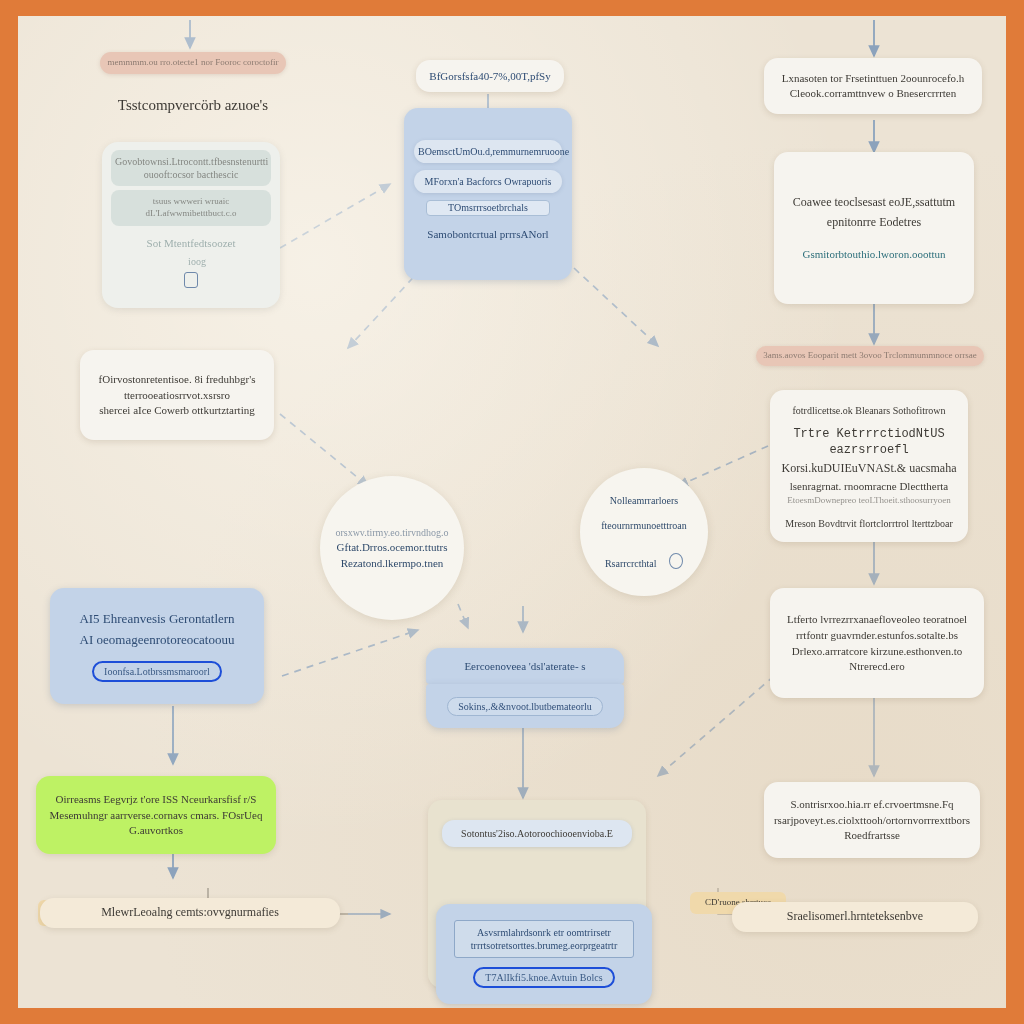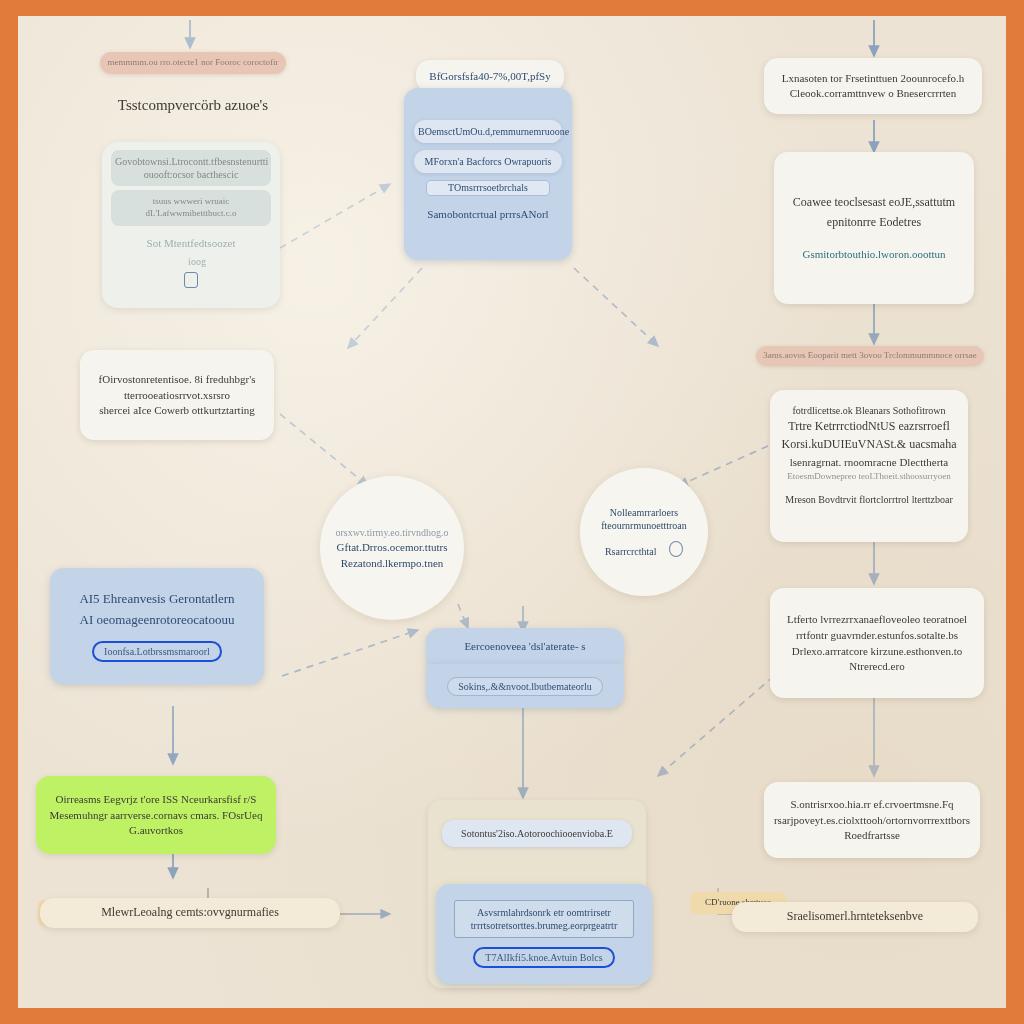--- a/index.html
+++ b/index.html
@@ -40,20 +40,21 @@
     background:#f6f4ef;border-radius:14px;
     box-shadow:0 2px 6px rgba(120,100,70,.18);
   }
   .card-cream{
     background:#bef264;border-radius:14px;
     box-shadow:0 2px 6px rgba(120,100,70,.16);
   }
   .card-blue{
     background:#c3d3e8;border-radius:14px;
     box-shadow:0 2px 7px rgba(90,110,140,.25);
+    margin-top:20px;
   }
   .card-bluepale{
     background:#dde6f1;border-radius:12px;
     box-shadow:0 1px 4px rgba(90,110,140,.2);
   }
   .card-sage{
     background:#d7e0dc;border-radius:8px;
   }
   .card-panel{
     background:#eef0ec;border-radius:16px;
@@ -203,34 +204,34 @@
       <span class="ln t11">tterrooeatiosrrvot.xsrsro</span>
       <span class="ln t11">shercei aIce Cowerb ottkurtztarting</span>
     </div>
 
     <div class="node pill-rose" style="left:738px;top:330px;width:228px;height:20px;">
       <span class="ln t9 faint">3ams.aovos Eooparit mett 3ovoo Trclommummnoce orrsae</span>
     </div>
 
     <div class="node card-white" style="left:752px;top:374px;width:198px;height:152px;gap:2px;justify-content:flex-start;padding-top:14px;text-align:center;">
       <span class="ln t10">fotrdlicettse.ok Bleanars Sothofitrown</span>
-      <span class="ln t12" style="">Trtre KetrrrctiodNtUS eazrsrroefl</span>
+      <span class="ln t12" style="margin-top:8px;font-family:Liberation Mono, monospace;">Trtre KetrrrctiodNtUS eazrsrroefl</span>
       <span class="ln t12">Korsi.kuDUIEuVNASt.&amp; uacsmaha</span>
       <span class="ln t11">lsenragrnat. rnoomracne Dlecttherta</span>
       <span class="ln t9 faint">EtoesmDownepreo teoLThoeit.sthoosurryoen</span>
       <span class="ln t10" style="margin-top:8px;">Mreson Bovdtrvit flortclorrtrol lterttzboar</span>
     </div>
 
     <div class="node circle" style="left:302px;top:460px;width:144px;height:144px;gap:1px;">
       <span class="ln t10 faint">orsxwv.tirmy.eo.tirvndhog.o</span>
       <span class="ln t11">Gftat.Drros.ocemor.ttutrs</span>
       <span class="ln t11">Rezatond.lkermpo.tnen</span>
     </div>
 
-    <div class="node circle" style="left:562px;top:452px;width:128px;height:128px;gap:0;">
+    <div class="node circle" style="left:562px;top:452px;width:128px;height:128px;gap:12px;">
       <span class="ln t10">Nolleamrrarloers</span>
       <span class="ln t10">fteournrmunoetttroan</span>
       <span class="ln t10" style="margin-top:8px;">
         <span>Rsarrcrcthtal</span>
         <span class="sq" style="margin-left:10px;vertical-align:-2px;border-radius:50%;"></span>
       </span>
     </div>
 
     <div class="node card-blue" style="left:32px;top:552px;width:214px;height:116px;gap:3px;">
       <span class="ln t13 blue-text">AI5 Ehreanvesis Gerontatlern</span>

